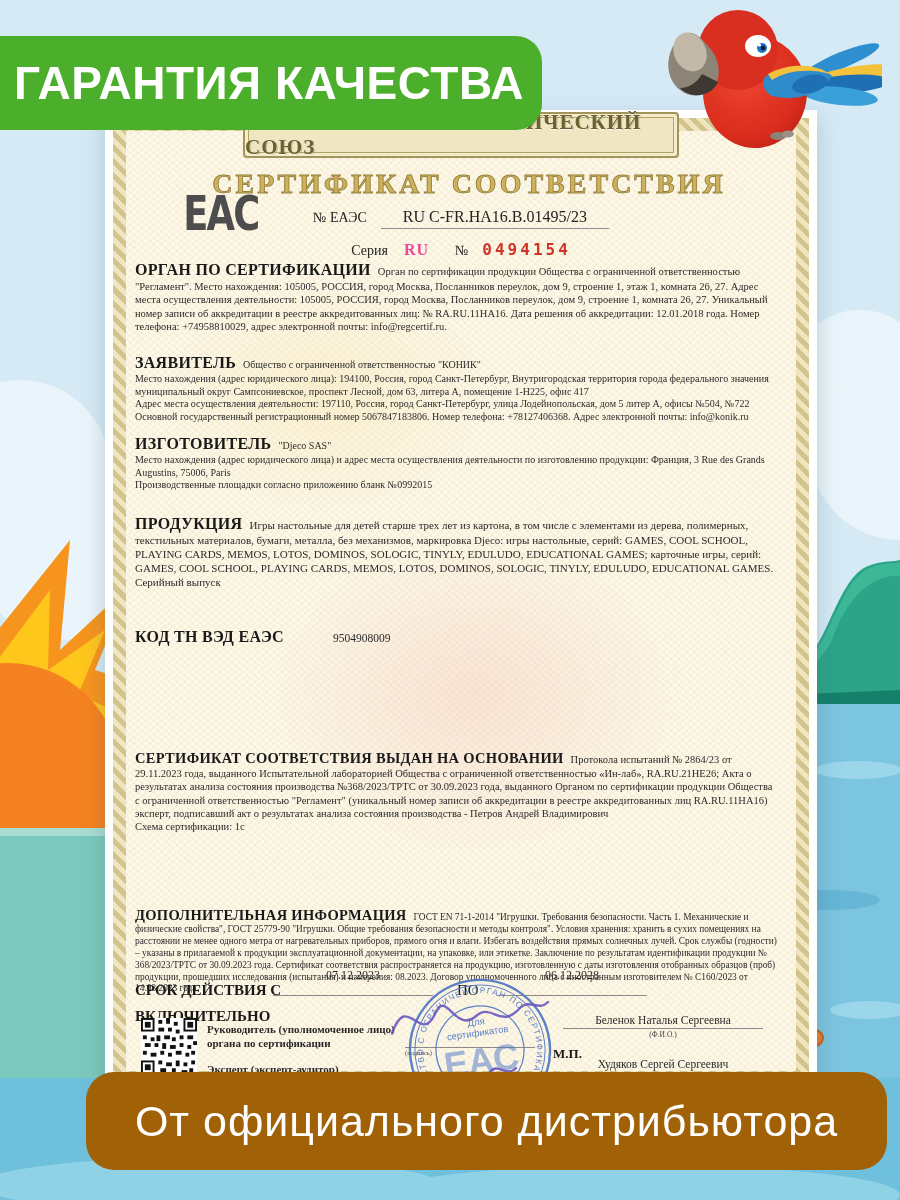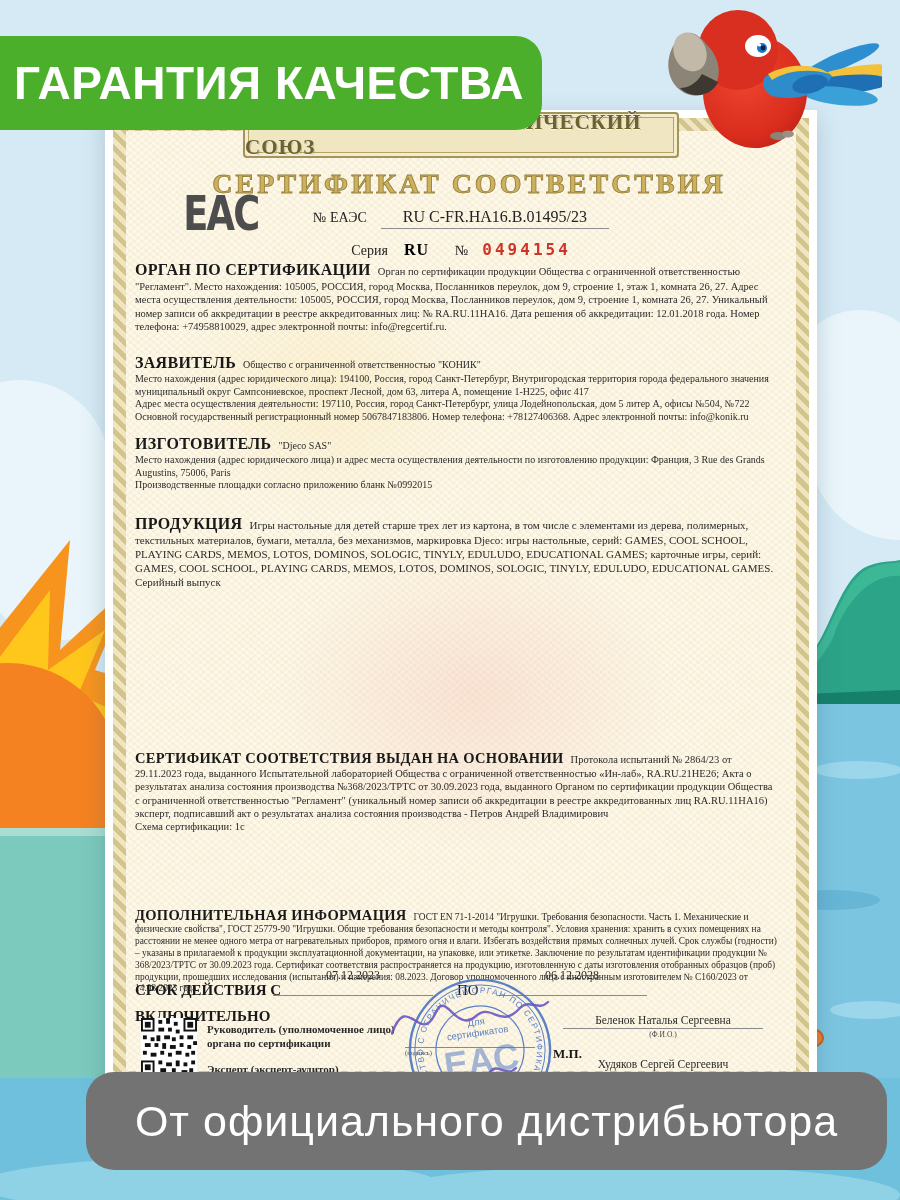--- a/index.html
+++ b/index.html
@@ -39,21 +39,21 @@
 
   .eac{left:76px;top:74px;width:56px;height:58px;color:#4d4d4d;
      font-family:"DejaVu Sans",sans-serif;font-weight:bold;font-size:40px;line-height:58px;
      transform:scale(.92,1.18);letter-spacing:-2px;}
 
   .num-row{left:0;top:98px;width:100%;text-align:center;font-size:14px;color:#222;}
   .num-row .lbl{margin-right:14px;}
   .num-row .val{display:inline-block;font-size:16px;border-bottom:1px solid #8d8d8d;padding:0 22px 2px;}
 
   .series-row{left:0;top:130px;width:100%;text-align:center;font-size:14px;color:#222;}
-  .series-row .ru{color:#000000;font-weight:bold;font-size:16px;letter-spacing:1px;margin:0 26px 0 16px;}
+  .series-row .ru{color:#ec4899;font-weight:bold;font-size:16px;letter-spacing:1px;margin:0 26px 0 16px;}
   .series-row .no{margin-right:14px;}
   .series-row .digits{font-family:"DejaVu Sans Mono",monospace;font-weight:bold;font-size:16px;
      color:#cf3428;letter-spacing:3px;}
 
   .sec{position:absolute;left:30px;width:640px;margin:0;
        font-family:"Liberation Serif","DejaVu Serif",serif;
        font-size:10.5px;line-height:1.26;color:#2b2b2b;}
   .sec-h{font-size:16px;letter-spacing:.3px;margin-right:7px;color:#191919;}
   .sec-b{white-space:pre-line;}
   .s0{top:150px;}
@@ -85,21 +85,21 @@
   .name-block .nm{font-size:11.5px;color:#2b2b2b;border-bottom:1px solid #8a8a8a;padding-bottom:2px;}
   .name-block .cap{font-size:7.5px;color:#444;margin-top:1px;}
 
   .stamp{left:302px;top:867px;width:146px;height:146px;transform:rotate(-8deg);opacity:.9;}
   .squiggle{left:275px;top:868px;width:190px;height:120px;}
 
   
   .banner-top{left:-30px;top:36px;width:572px;height:94px;background:#4caf2b;border-radius:26px;
      display:flex;align-items:center;justify-content:center;z-index:5;}
   .banner-top span{color:#fff;font-weight:bold;font-size:46px;letter-spacing:.5px;padding-left:26px;}
-  .banner-bottom{left:86px;top:1072px;width:801px;height:98px;background:#737373;border-radius:28px;
+  .banner-bottom{left:86px;top:1072px;width:801px;height:98px;background:#a16207;border-radius:28px;
      display:flex;align-items:center;justify-content:center;z-index:5;}
   .banner-bottom span{color:#fff;font-size:43px;letter-spacing:1px;font-weight:400;}
 
   .parrot{left:660px;top:4px;width:222px;height:148px;z-index:4;}
 </style>
 </head>
 <body>
 
 <svg id="bg" class="abs" viewBox="0 0 900 1200" xmlns="http://www.w3.org/2000/svg">
   <rect x="0" y="0" width="900" height="1200" fill="#d5eaf5"></rect>
@@ -165,20 +165,21 @@
   <p class="sec s0"><b class="sec-h">ОРГАН ПО СЕРТИФИКАЦИИ</b><span class="sec-b">Орган по сертификации продукции Общества с ограниченной ответственностью "Регламент". Место нахождения: 105005, РОССИЯ, город Москва, Посланников переулок, дом 9, строение 1, этаж 1, комната 26, 27. Адрес места осуществления деятельности: 105005, РОССИЯ, город Москва, Посланников переулок, дом 9, строение 1, комната 26, 27. Уникальный номер записи об аккредитации в реестре аккредитованных лиц: № RA.RU.11НА16. Дата решения об аккредитации: 12.01.2018 года. Номер телефона: +74958810029, адрес электронной почты: info@regcertif.ru.</span></p>
   <p class="sec s1"><b class="sec-h">ЗАЯВИТЕЛЬ</b><span class="sec-b">Общество с ограниченной ответственностью "КОНИК"
 Место нахождения (адрес юридического лица): 194100, Россия, город Санкт-Петербург, Внутригородская территория города федерального значения муниципальный округ Сампсониевское, проспект Лесной, дом 63, литера А, помещение 1-Н225, офис 417
 Адрес места осуществления деятельности: 197110, Россия, город Санкт-Петербург, улица Лодейнопольская, дом 5 литер А, офисы №504, №722
 Основной государственный регистрационный номер 5067847183806. Номер телефона: +78127406368. Адрес электронной почты: info@konik.ru</span></p>
   <p class="sec s2"><b class="sec-h">ИЗГОТОВИТЕЛЬ</b><span class="sec-b">"Djeco SAS"
 Место нахождения (адрес юридического лица) и адрес места осуществления деятельности по изготовлению продукции: Франция, 3 Rue des Grands Augustins, 75006, Paris
 Производственные площадки согласно приложению бланк №0992015</span></p>
   <p class="sec s3"><b class="sec-h">ПРОДУКЦИЯ</b><span class="sec-b">Игры настольные для детей старше трех лет из картона, в том числе с элементами из дерева, полимерных, текстильных материалов, бумаги, металла, без механизмов, маркировка Djeco: игры настольные, серий: GAMES, COOL SCHOOL, PLAYING CARDS, MEMOS, LOTOS, DOMINOS, SOLOGIC, TINYLY, EDULUDO, EDUCATIONAL GAMES; карточные игры, серий: GAMES, COOL SCHOOL, PLAYING CARDS, MEMOS, LOTOS, DOMINOS, SOLOGIC, TINYLY, EDULUDO, EDUCATIONAL GAMES.
 Серийный выпуск</span></p>
+  <p class="sec s4"><b class="sec-h">КОД ТН ВЭД ЕАЭС</b><span class="sec-b">9504908009</span></p>
   <p class="sec s6"><b class="sec-h">СЕРТИФИКАТ СООТВЕТСТВИЯ  ВЫДАН НА ОСНОВАНИИ</b><span class="sec-b">Протокола испытаний № 2864/23 от 29.11.2023 года, выданного Испытательной лабораторией Общества с ограниченной ответственностью «Ин-лаб», RA.RU.21НЕ26; Акта о результатах анализа состояния производства №368/2023/ТРТС от 30.09.2023 года, выданного Органом по сертификации продукции Общества с ограниченной ответственностью "Регламент" (уникальный номер записи об аккредитации в реестре аккредитованных лиц RA.RU.11НА16) эксперт, подписавший акт о результатах анализа состояния производства - Петров Андрей Владимирович
 Схема сертификации: 1с</span></p>
   <p class="sec s7"><b class="sec-h">ДОПОЛНИТЕЛЬНАЯ ИНФОРМАЦИЯ</b><span class="sec-b">ГОСТ EN 71-1-2014 "Игрушки. Требования безопасности. Часть 1. Механические и физические свойства", ГОСТ 25779-90 "Игрушки. Общие требования безопасности и методы контроля". Условия хранения: хранить в сухих помещениях на расстоянии не менее одного метра от нагревательных приборов, прямого огня и влаги. Избегать воздействия прямых солнечных лучей. Срок службы (годности) – указаны в прилагаемой к продукции эксплуатационной документации, на упаковке, или этикетке. Заключение по результатам идентификации продукции № 368/2023/ТРТС от 30.09.2023 года. Сертификат соответствия распространяется на продукцию, изготовленную с даты изготовления отобранных образцов (проб) продукции, прошедших исследования (испытания) и измерения: 08.2023. Договор уполномоченного лица с иностранным изготовителем № С160/2023 от 14.03.2023 года.</span></p>
 
   <div class="abs validity-label serif">СРОК ДЕЙСТВИЯ С</div>
   <div class="abs date-cell serif d1">07.12.2023</div>
   <div class="abs po serif">ПО</div>
   <div class="abs date-cell serif d2">06.12.2028</div>
   <div class="abs incl-label serif">ВКЛЮЧИТЕЛЬНО</div>
 

